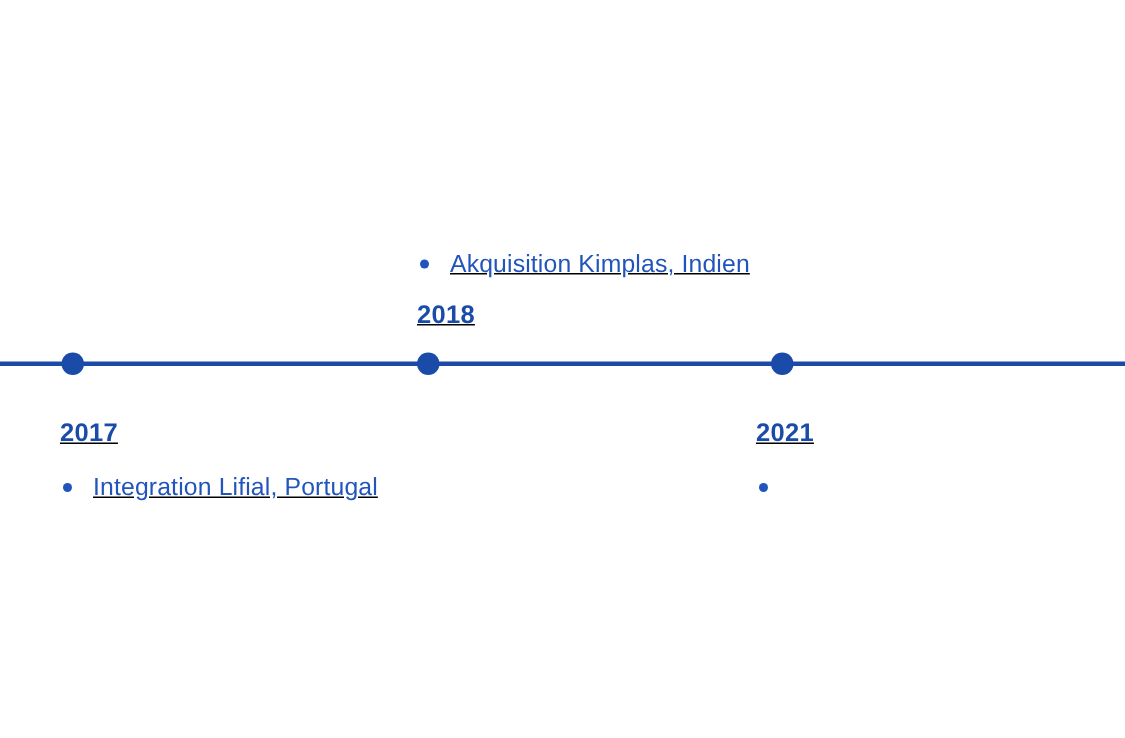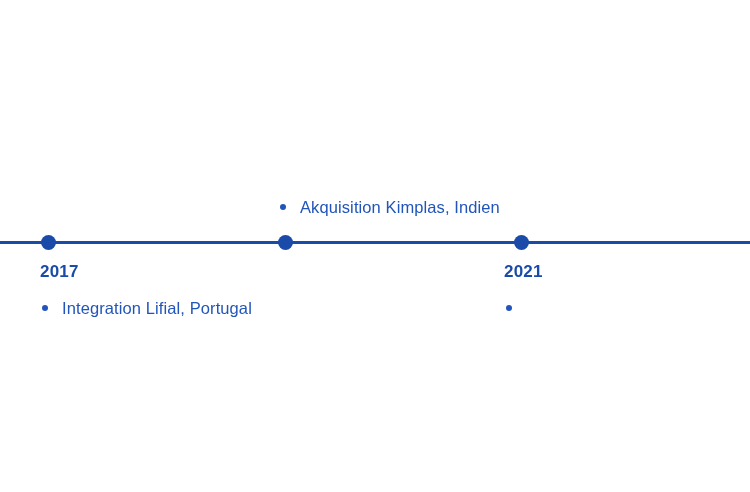--- a/index.html
+++ b/index.html
@@ -38,35 +38,37 @@
     height: 15px;
     border-radius: 50%;
     background: var(--accent, #1a4ba8);
     top: 235px;
     margin-left: -7.5px;
   }
 
   
   .tl-group {
     position: absolute;
+    text-decoration: underline;
   }
   .tl-group.below {
     top: 262px;
   }
   .tl-group.above {
     bottom: 272px;
   }
 
   .tl-year {
     font-size: 17px;
     font-weight: bold;
     color: var(--accent, #1a4ba8);
     letter-spacing: 0.2px;
     line-height: 1.2;
     white-space: nowrap;
+    margin-top: 17px;
   }
 
   .tl-group.below .tl-year {
     margin-bottom: 13px;
   }
   .tl-group.above .tl-year {
     margin-top: 11px;
   }
 
   .tl-list {
@@ -110,20 +112,21 @@
   <div class="timeline-dot" id="dot-2018" style="left:285px;"></div>
   <div class="timeline-dot" id="dot-2021" style="left:521px;"></div>
 
   <div class="tl-group above" id="group-2018">
     <ul class="tl-list">
       <li class="tl-item">
         <span class="tl-bullet"></span>
         <span>Akquisition Kimplas, Indien</span>
       </li>
     </ul>
+    <div class="tl-year">2018</div>
   </div>
 
   <div class="tl-group below" id="group-2017">
     <div class="tl-year">2017</div>
     <ul class="tl-list">
       <li class="tl-item">
         <span class="tl-bullet"></span>
         <span>Integration Lifial, Portugal</span>
       </li>
     </ul>

